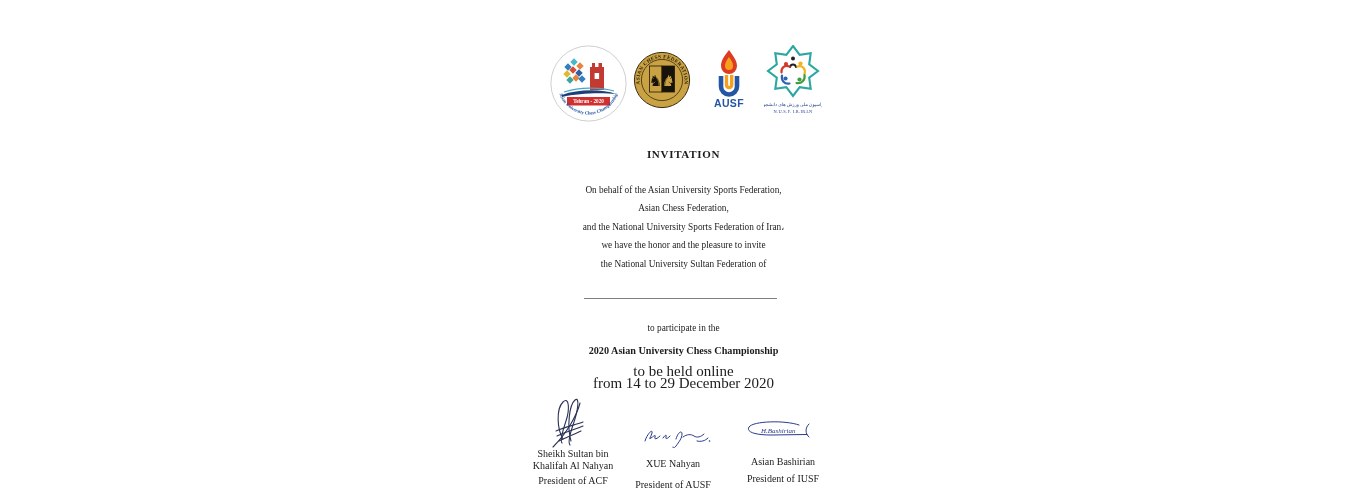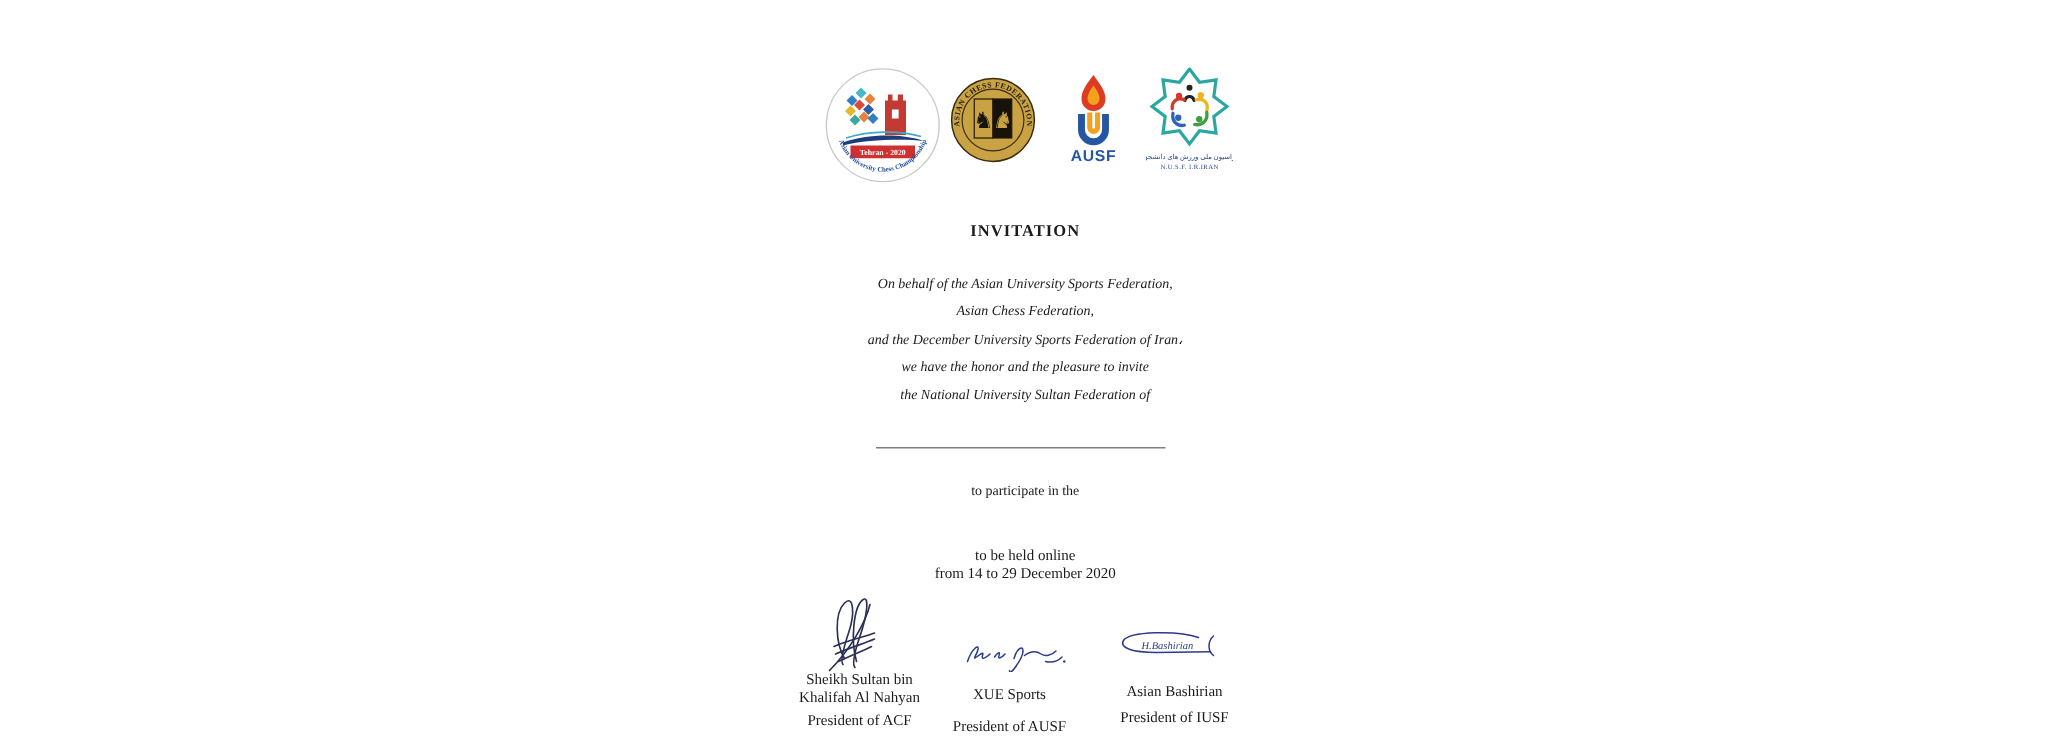--- a/index.html
+++ b/index.html
@@ -9,26 +9,26 @@
   .center-text{text-align:center;}
   
   #logo-aucc{left:550px;top:45px;}
   #logo-acf{left:633px;top:51px;}
   #logo-ausf{left:710px;top:48px;}
   #logo-nusf{left:764px;top:45px;}
   
   .title{left:0;top:147px;width:1367px;font-size:11px;font-weight:bold;
          letter-spacing:0.7px;line-height:15px;}
   
-  .body-text{left:0;top:181px;width:1367px;font-size:9.3px;line-height:18.4px;font-style:italic;}
+  .body-text{left:0;top:181px;width:1367px;font-size:9.3px;line-height:18.4px;}
   
   .blank-line{left:584px;top:289px;width:193px;height:9px;border-bottom:1px solid #7f7f7f;}
   .participate{left:0;top:322px;width:1367px;font-size:9.3px;line-height:12px;}
   .event-title{left:0;top:344px;width:1367px;font-size:10.2px;font-weight:bold;line-height:13px;}
-  .event-details{left:0;top:365px;width:1367px;font-size:10px;line-height:12.2px;}
+  .event-details{left:0;top:365px;width:1367px;font-size:15px;line-height:12.2px;}
   
   .sig-col{width:140px;text-align:center;font-size:10px;line-height:12.4px;}
   #sig-col-1{left:503px;top:448px;}
   #sig-col-2{left:603px;top:457px;width:140px;line-height:13px;}
   #sig-col-3{left:713px;top:455px;width:140px;line-height:13px;}
   .sig-role-1{margin-top:2.4px;}
   .sig-role-2{margin-top:8px;}
   .sig-role-3{margin-top:3.5px;}
   #sig-svg-1{left:547px;top:395px;}
   #sig-svg-2{left:639px;top:424px;}
@@ -115,29 +115,30 @@
     </g>
     <text x="29" y="61" text-anchor="middle" font-size="4.6" fill="#23418f">فدراسیون ملی ورزش های دانشجویی</text>
     <text x="29" y="67.5" text-anchor="middle" font-size="4.4" fill="#23418f" letter-spacing="0.3">N.U.S.F. I.R.IRAN</text>
   </svg>
 
   <div class="abs title center-text">INVITATION</div>
 
   <div class="abs body-text center-text">
     <div>On behalf of the Asian University Sports Federation,</div>
     <div>Asian Chess Federation,</div>
-    <div>and the December University Sports Federation of Iran،</div>
+    <div>and the National University Sports Federation of Iran،</div>
     <div>we have the honor and the pleasure to invite</div>
     <div>the National University Sultan Federation of</div>
   </div>
 
   <div class="abs blank-line"></div>
 
   <div class="abs participate center-text">to participate in the</div>
 
+  <div class="abs event-title center-text">2020 Asian University Chess Championship</div>
 
   <div class="abs event-details center-text">
     <div>to be held online</div>
     <div>from 14 to 29 December 2020</div>
   </div>
 
   <svg id="sig-svg-1" class="abs" width="48" height="56" viewBox="0 0 48 56">
     <g fill="none" stroke="#2b3156" stroke-width="1.1" stroke-linecap="round">
       <path d="M16,44 C10,34 9,14 16,7 C22,1 23,14 19,26 C16,35 13,46 15,48"></path>
       <path d="M24,46 C20,32 22,10 28,5 C33,1 31,16 26,30 C23,39 21,48 23,50"></path>
@@ -167,21 +168,21 @@
     <text x="20" y="13.5" font-size="7" font-style="italic" fill="#2b3a8a">H.Bashirian</text>
   </svg>
 
   <div id="sig-col-1" class="abs sig-col">
     <div>Sheikh Sultan bin</div>
     <div>Khalifah Al Nahyan</div>
     <div class="sig-role-1">President of ACF</div>
   </div>
 
   <div id="sig-col-2" class="abs sig-col">
-    <div>XUE Sports</div>
+    <div>XUE Nahyan</div>
     <div class="sig-role-2">President of AUSF</div>
   </div>
 
   <div id="sig-col-3" class="abs sig-col">
     <div>Asian Bashirian</div>
     <div class="sig-role-3">President of IUSF</div>
   </div>
 
 </div>
 

